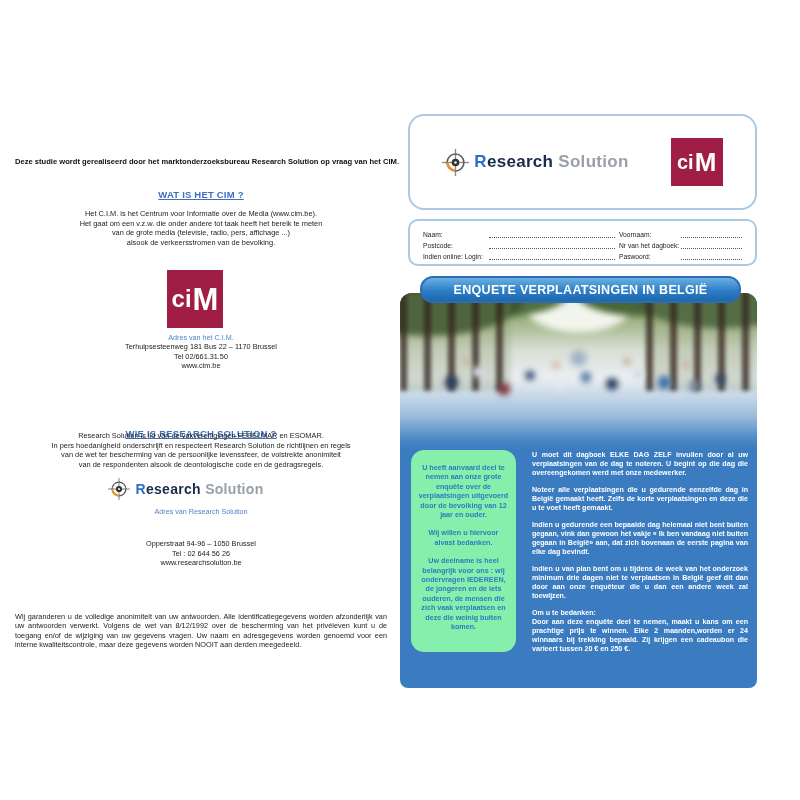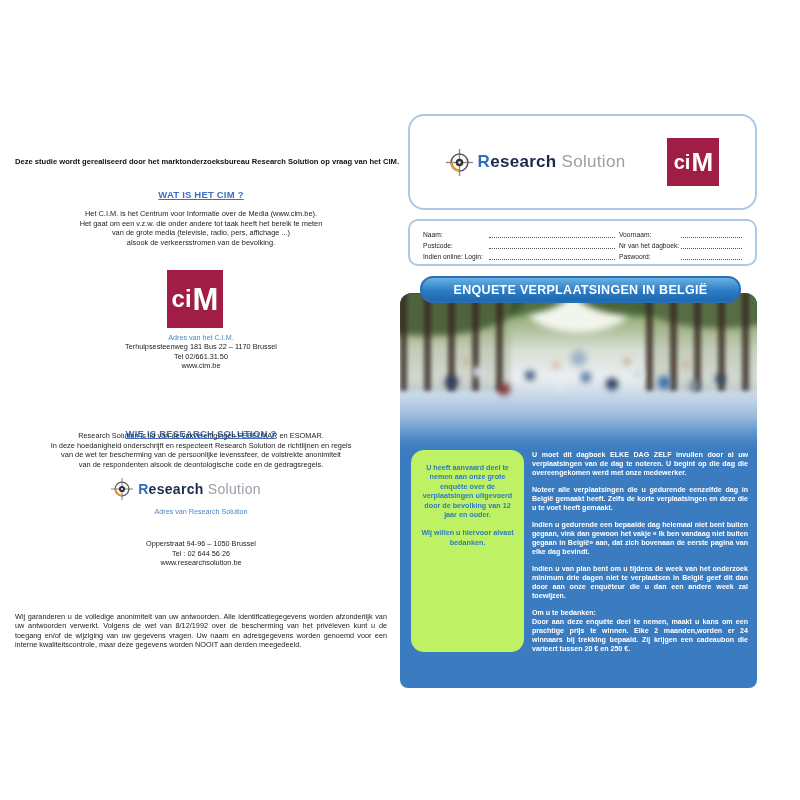--- a/index.html
+++ b/index.html
@@ -28,21 +28,21 @@
   .cim-big .m{font-size:31px;margin-left:1px;}
   .cim-hdr{width:52px;height:48px;}
   .cim-hdr .ci{font-size:20px;}
   .cim-hdr .m{font-size:26px;margin-left:1px;}
 
   
   .rs-logo{display:inline-flex;align-items:center;gap:5px;}
   .rs-lp{top:478px;left:0;width:372px;justify-content:center;display:flex;}
   .rs-text-b{font-weight:bold;color:#1b2a4a;}
   .rs-r{color:#2d6fc2;}
-  .rs-sol{color:#9aa0a8;font-weight:normal;}
+  .rs-sol{color:#9aa0a8;font-weight:bold;}
   .rs-lp .rs-words{font-size:14px;}
   .rs-hdr .rs-words{font-size:17px;}
   .rs-words{letter-spacing:.3px;}
 
   
   .hdr-box{left:408px;top:114px;width:345px;height:92px;background:#fff;
            border:2px solid #a9c9e7;border-radius:16px;display:flex;align-items:center;
            justify-content:center;gap:42px;}
   .form-box{left:408px;top:219px;width:349px;height:47px;background:#fff;
             border:2px solid #a9c9e7;border-radius:10px;box-sizing:border-box;
@@ -89,21 +89,21 @@
       radial-gradient(circle 9px at 81% 58%, #7a8aa0 0 60%, transparent 62%),
       radial-gradient(circle 8px at 88% 54%, #31486b 0 60%, transparent 62%),
       radial-gradient(circle 5px at 20% 44%, #caa184 0 60%, transparent 62%),
       radial-gradient(circle 5px at 44% 46%, #caa184 0 60%, transparent 62%),
       radial-gradient(circle 5px at 63% 44%, #b98f72 0 60%, transparent 62%),
       radial-gradient(circle 5px at 79% 46%, #caa184 0 60%, transparent 62%),
       radial-gradient(circle 14px at 50% 42%, #9fb4c6 0 55%, transparent 60%);}
   .ph-fade{position:absolute;inset:0;background:linear-gradient(180deg,
       rgba(59,124,193,0) 55%, rgba(59,124,193,.35) 78%, rgba(59,124,193,.95) 96%, #3b7cc1 100%);}
 
-  .white-box{position:absolute;left:11px;top:157px;width:113px;height:202px;background:#bef264;
+  .white-box{position:absolute;left:11px;top:157px;width:105px;height:202px;background:#86efac;
              border-radius:13px;box-sizing:border-box;padding:13px 7px;color:#2e7bc0;
              font-size:7.2px;line-height:9.4px;font-weight:bold;text-align:center;}
   .white-box p{margin:0 0 9px 0;}
   .instructions{position:absolute;left:124px;top:158px;width:224px;color:#fff;
                 font-size:7.1px;line-height:9px;font-weight:bold;text-align:justify;}
   .instructions p{margin:0 0 8px 8px;}
   .thanks-h{margin-bottom:0 !important;}
 
   
   .xh{display:inline-block;}
@@ -133,21 +133,21 @@
   <div class="abs lp addr" style="top:342px;">
     <div>Terhulpsesteenweg 181 Bus 22 – 1170 Brussel</div>
     <div>Tel  02/661.31.50</div>
     <div>www.cim.be</div>
   </div>
 
   <div class="abs lp h2 h-blue">WIE IS RESEARCH SOLUTION ?</div>
 
   <div class="abs lp p2 body-sm">
     <div>Research Solution is lid van de vakverenigingen  FEBELMAR en ESOMAR.</div>
-    <div>In deze hoedanigheid onderschrijft en respecteert Research Solution de richtlijnen en regels</div>
+    <div>In pers hoedanigheid onderschrijft en respecteert Research Solution de richtlijnen en regels</div>
     <div>van de wet ter bescherming van de persoonlijke levenssfeer, de volstrekte anonimiteit</div>
     <div>van de respondenten alsook de deontologische code en de gedragsregels.</div>
   </div>
 
   <div class="abs rs-lp">
     <span class="rs-logo">
       <svg class="xh" width="22" height="22" viewBox="0 0 24 24">
         <line x1="12" y1="0" x2="12" y2="24" stroke="#8a8a8a" stroke-width="1.2"></line>
         <line x1="0" y1="12" x2="24" y2="12" stroke="#8a8a8a" stroke-width="1.2"></line>
         <circle cx="12" cy="12" r="7.5" fill="none" stroke="#5a5a5a" stroke-width="1.4"></circle>
@@ -216,20 +216,21 @@
       <div class="ph-layer ph-foliage"></div>
       <div class="ph-trunks-l"></div>
       <div class="ph-trunks-r"></div>
       <div class="ph-layer ph-crowd"></div>
       <div class="ph-fade"></div>
     </div>
 
     <div class="white-box">
       <p>U heeft aanvaard deel te nemen aan onze grote enquête over de verplaatsingen uitgevoerd door de bevolking van 12 jaar en ouder.</p>
       <p>Wij willen u hiervoor alvast bedanken.</p>
+      <p>Uw deelname is heel belangrijk voor ons : wij ondervragen IEDEREEN, de jongeren en de iets ouderen, de mensen die zich vaak verplaatsen en deze die weinig buiten komen.</p>
     </div>
 
     <div class="instructions">
       <p>U moet dit dagboek ELKE DAG ZELF invullen door al uw verplaatsingen van de dag te noteren. U begint op die dag die overeengekomen werd met onze medewerker.</p>
       <p>Noteer alle verplaatsingen die u gedurende eenzelfde dag in België gemaakt heeft. Zelfs de korte verplaatsingen en deze die u te voet heeft gemaakt.</p>
       <p>Indien u gedurende een bepaalde dag helemaal niet bent buiten gegaan, vink dan gewoon het vakje « Ik ben vandaag niet buiten gegaan in België» aan, dat zich bovenaan de eerste pagina van elke dag bevindt.</p>
       <p>Indien u van plan bent om u tijdens de week van het onderzoek  minimum drie dagen niet te verplaatsen in België geef dit dan door aan onze enquêteur die u dan een andere week zal toewijzen.</p>
       <p class="thanks-h">Om u te bedanken:</p>
       <p>Door aan deze enquête deel te nemen, maakt u kans om een prachtige prijs te winnen. Elke 2 maanden,worden er 24 winnaars bij trekking bepaald. Zij krijgen een cadeaubon die varieert tussen 20 € en 250 €.</p>
     </div>

